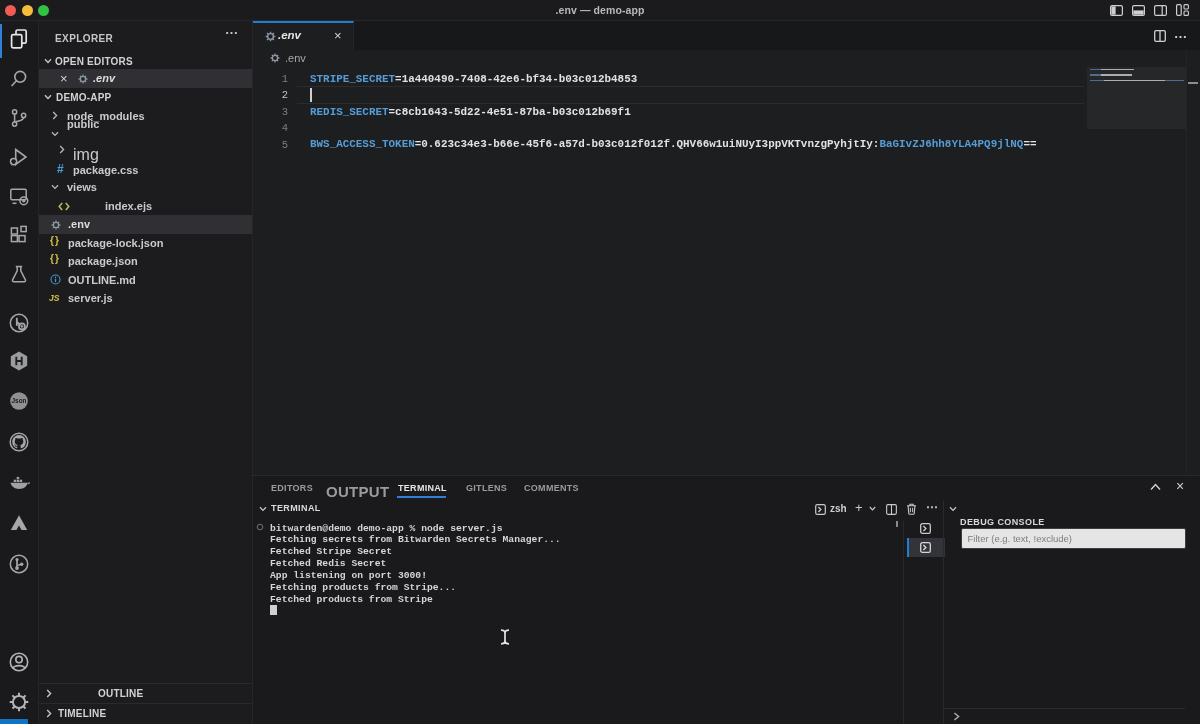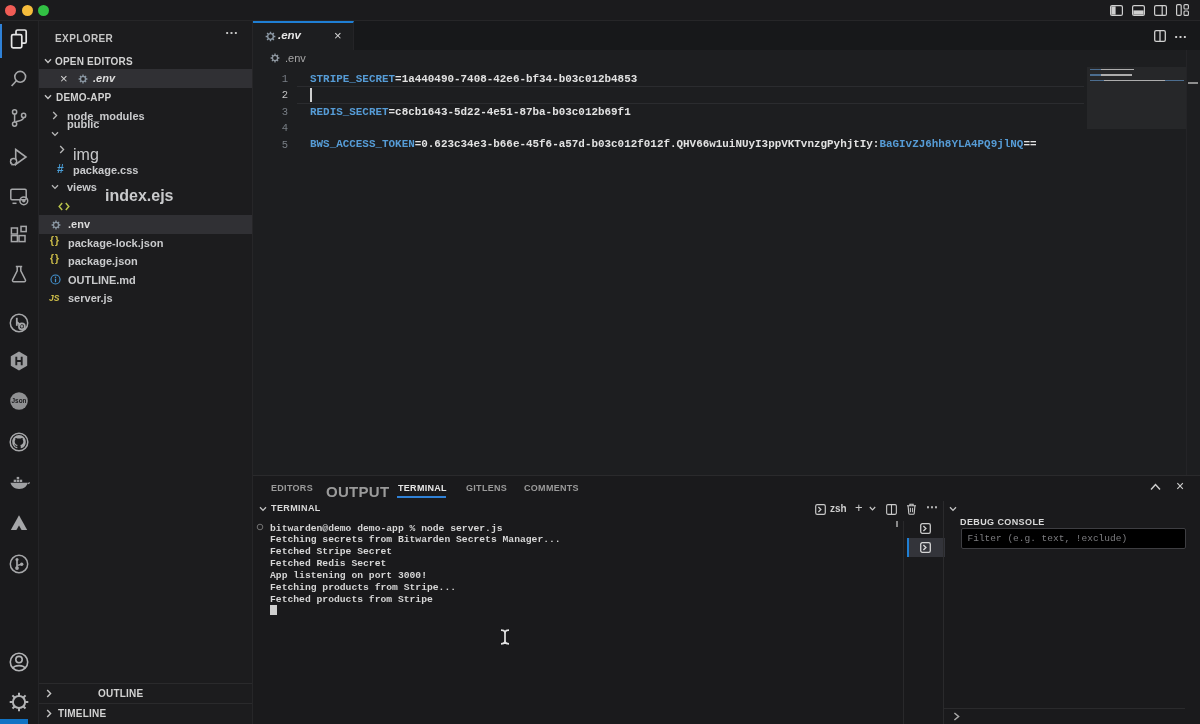--- a/index.html
+++ b/index.html
@@ -11,20 +11,21 @@
   svg{display:block;}
 </style>
 </head>
 <body>
 <div id="win">
 
   <div class="abs" id="titlebar" style="left:0;top:0;width:1200px;height:20px;background:#1b1b1d;border-bottom:1px solid #262628;">
     <div class="abs" style="left:5px;top:5px;width:11px;height:11px;border-radius:50%;background:#f05c55;"></div>
     <div class="abs" style="left:21.5px;top:5px;width:11px;height:11px;border-radius:50%;background:#f6bd3c;"></div>
     <div class="abs" style="left:38px;top:5px;width:11px;height:11px;border-radius:50%;background:#32c144;"></div>
+    <div class="abs" style="left:0;top:3.5px;width:1200px;text-align:center;font-size:10.5px;font-weight:700;color:#b8b8b8;letter-spacing:0.1px;">.env — demo-app</div>
 
     <div class="abs" style="left:1110px;top:4.5px;">
       <svg width="13" height="11" viewBox="0 0 13 11">
           <rect x="0.6" y="0.6" width="11.8" height="9.8" rx="1.5" fill="none" stroke="#cfcfcf" stroke-width="1.2"></rect>
           <rect x="1.4" y="1.4" width="4.2" height="8.2" fill="#cfcfcf"></rect>
         </svg>
     </div>
     <div class="abs" style="left:1131.5px;top:4.5px;">
       <svg width="13" height="11" viewBox="0 0 13 11">
           <rect x="0.6" y="0.6" width="11.8" height="9.8" rx="1.5" fill="none" stroke="#cfcfcf" stroke-width="1.2"></rect>
@@ -271,21 +272,21 @@
           <polyline points="1,1.2 4,4.4 7,1.2" fill="none" stroke="#b8b8b8" stroke-width="1.3"></polyline>
         </svg>
       </div>
     <div class="abs" style="left:28px;top:160px;font-size:11px;font-weight:700;color:#c9cacc;">views</div>
 
     <div class="abs" style="left:19px;top:181px;">
         <svg width="12" height="9" viewBox="0 0 12 9">
           <path d="M4.2 1 L1.2 4.5 L4.2 8 M7.8 1 L10.8 4.5 L7.8 8" fill="none" stroke="#b8c24a" stroke-width="1.5"></path>
         </svg>
       </div>
-    <div class="abs" style="left:34px;top:166px;font-size:16px;font-weight:700;color:#c9cacc;padding-left:32px;">index.ejs</div>
+    <div class="abs" style="left:34px;top:179px;font-size:11px;font-weight:700;color:#c9cacc;padding-left:32px;">index.ejs</div>
 
     <div class="abs" style="left:0;top:194px;width:213px;height:19px;background:#303034;">
       <div class="abs" style="left:12px;top:4.5px;">
           <svg width="10" height="10" viewBox="0 0 20 20">
             <g stroke="#8b98a4" stroke-width="2.6" fill="none">
               <circle cx="10" cy="10" r="5.2"></circle>
               <path d="M10 1.2v3.2M10 15.6v3.2M1.2 10h3.2M15.6 10h3.2M3.8 3.8l2.3 2.3M13.9 13.9l2.3 2.3M16.2 3.8l-2.3 2.3M6.1 13.9l-2.3 2.3"></path>
             </g>
             <circle cx="10" cy="10" r="2.1" fill="#303034"></circle>
           </svg>
@@ -481,21 +482,21 @@
     </div>
 
     <div class="abs" style="left:690px;top:25px;width:1px;height:224px;background:#2a2a2c;"></div>
 
     <div class="abs" style="left:696px;top:29.5px;">
         <svg width="8" height="6" viewBox="0 0 8 6">
           <polyline points="1,1.2 4,4.4 7,1.2" fill="none" stroke="#c5c5c5" stroke-width="1.3"></polyline>
         </svg>
       </div>
     <div class="abs" style="left:707px;top:27px;font-size:9px;font-weight:700;color:#dadada;letter-spacing:0.4px;margin-top:14px;">DEBUG CONSOLE</div>
-    <div class="abs" style="left:707.5px;top:51.5px;width:223px;height:19px;background:#000000;border:1px solid #3e3e42;border-radius:2px;font-family:Liberation Mono, monospace;">
+    <div class="abs" style="left:707.5px;top:51.5px;width:223px;height:19px;background:#e5e5e5;border:1px solid #3e3e42;border-radius:2px;">
       <div class="abs" style="left:6px;top:4px;font-size:9.5px;color:#7d7d80;">Filter (e.g. text, !exclude)</div>
     </div>
     <div class="abs" style="left:690px;top:231.5px;width:242px;height:1px;background:#2a2a2c;"></div>
     <div class="abs" style="left:700px;top:236px;">
         <svg width="7" height="9" viewBox="0 0 7 9">
           <polyline points="1.4,1 5.6,4.5 1.4,8" fill="none" stroke="#a8a8a8" stroke-width="1.5"></polyline>
         </svg>
       </div>
   </div>
 

